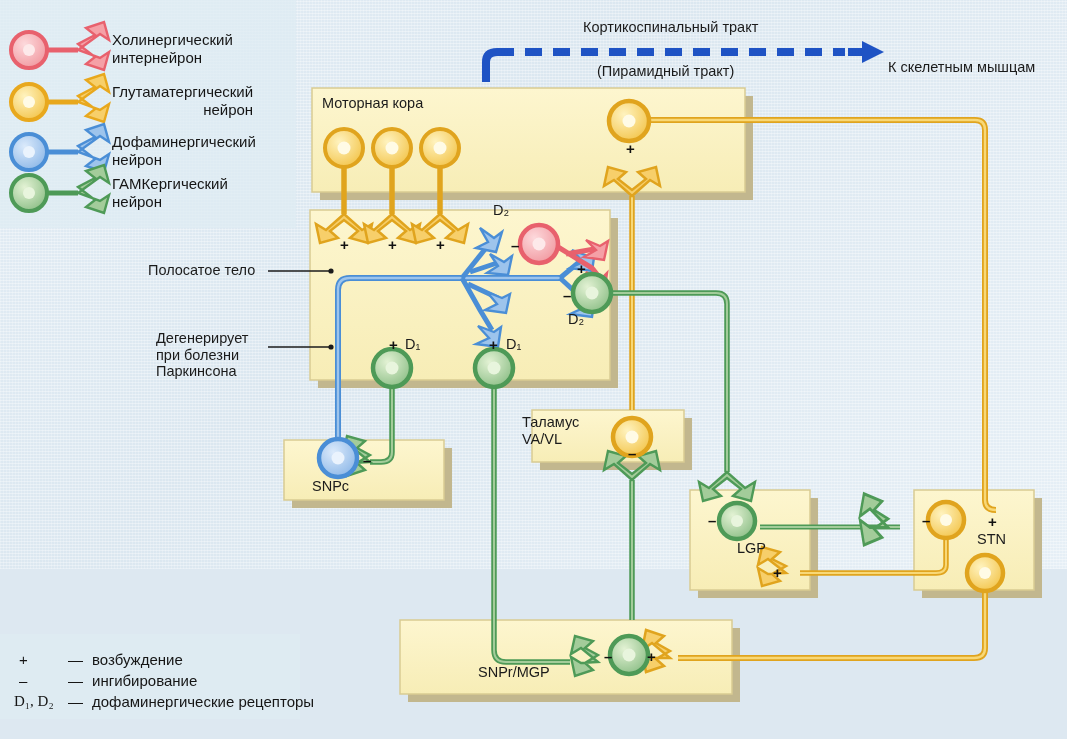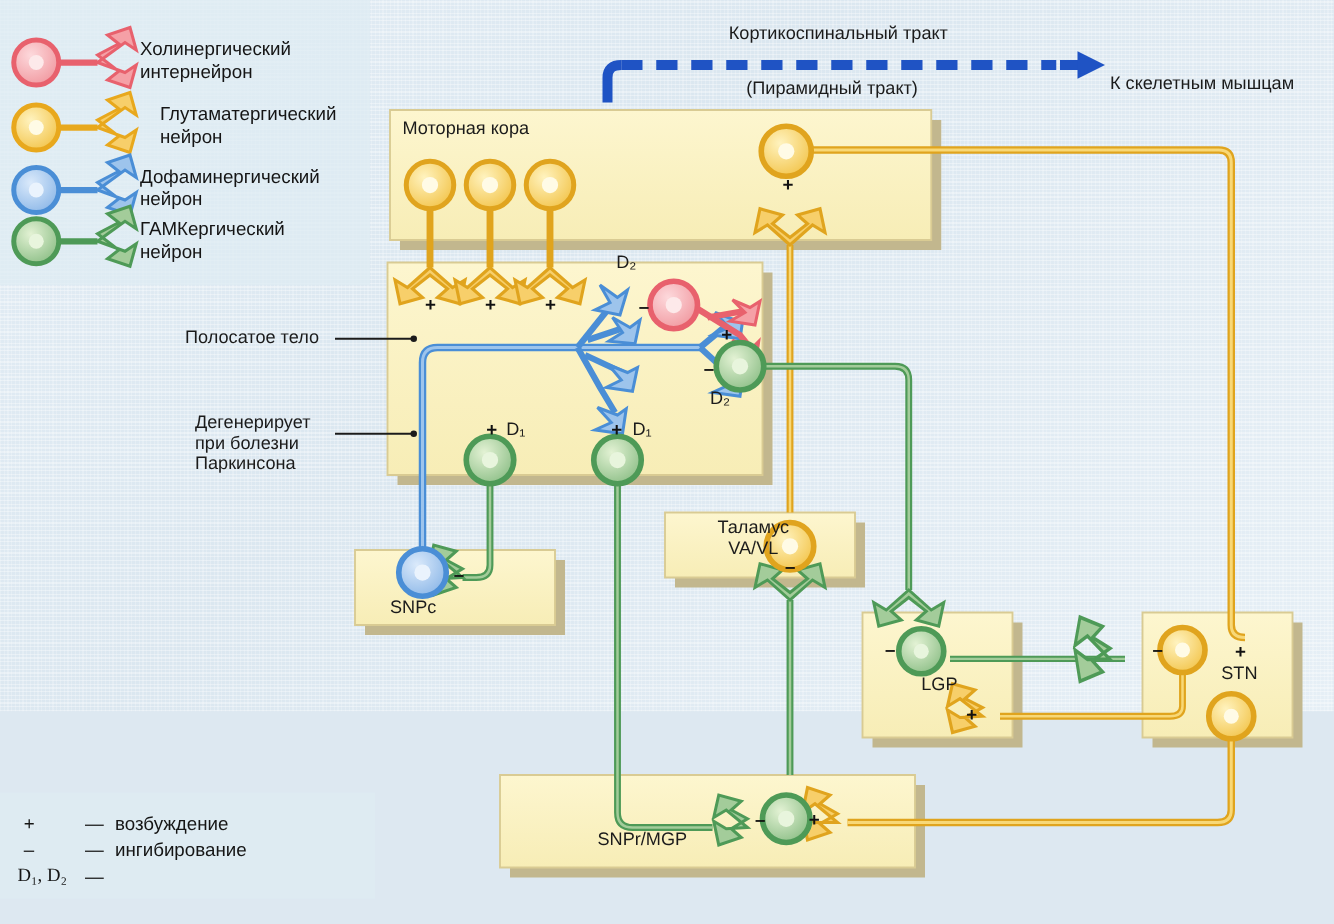--- a/index.html
+++ b/index.html
@@ -281,21 +281,21 @@
       <circle cx="29" cy="193" r="6" fill="#e8f5dd"></circle>
     </g>
   </svg>
 
   <div class="lbl" style="left:583px;top:19px;">Кортикоспинальный тракт</div>
   <div class="lbl" style="left:597px;top:63px;">(Пирамидный тракт)</div>
   <div class="lbl" style="left:888px;top:59px;">К скелетным мышцам</div>
 
   <div class="lbl" style="left:322px;top:95px;">Моторная кора</div>
   <div class="lbl" style="left:312px;top:478px;">SNPc</div>
-  <div class="lbl" style="left:574px;top:414px;text-align:center;">Таламус
+  <div class="lbl" style="left:522px;top:414px;text-align:left;">Таламус
 VA/VL</div>
   <div class="lbl" style="left:707px;top:540px;margin-left:30px;">LGP</div>
   <div class="lbl" style="left:977px;top:531px;">STN</div>
   <div class="lbl" style="left:478px;top:664px;">SNPr/MGP</div>
 
   <div class="lbl" style="left:493px;top:202px;">D₂</div>
   <div class="lbl" style="left:568px;top:311px;">D₂</div>
   <div class="lbl" style="left:405px;top:336px;">D₁</div>
   <div class="lbl" style="left:506px;top:336px;">D₁</div>
 
@@ -317,31 +317,32 @@
   <div class="sign" style="left:628px;top:445px;">–</div>
   <div class="sign" style="left:708px;top:512px;">–</div>
   <div class="sign" style="left:922px;top:512px;">–</div>
   <div class="sign" style="left:988px;top:513px;">+</div>
   <div class="sign" style="left:773px;top:564px;">+</div>
   <div class="sign" style="left:604px;top:648px;">–</div>
   <div class="sign" style="left:647px;top:648px;">+</div>
 
   <div class="legend-text" style="left:112px;top:31px;">Холинергический
 интернейрон</div>
-  <div class="legend-text" style="left:128px;top:83px;">Глутаматергический
+  <div class="legend-text" style="left:112px;top:83px;text-align:right;">Глутаматергический
 нейрон</div>
   <div class="legend-text" style="left:112px;top:133px;">Дофаминергический
 нейрон</div>
   <div class="legend-text" style="left:112px;top:175px;">ГАМКергический
 нейрон</div>
 
   <div class="legend-text" style="left:19px;top:651px;">+</div>
   <div class="legend-text" style="left:68px;top:651px;">—</div>
   <div class="legend-text" style="left:92px;top:651px;">возбуждение</div>
 
   <div class="legend-text" style="left:19px;top:672px;">–</div>
   <div class="legend-text" style="left:68px;top:672px;">—</div>
   <div class="legend-text" style="left:92px;top:672px;">ингибирование</div>
 
   <div class="legend-text" style="left:14px;top:693px;font-family:Liberation Serif, serif;">D₁, D₂</div>
   <div class="legend-text" style="left:68px;top:693px;">—</div>
+  <div class="legend-text" style="left:92px;top:693px;">дофаминергические рецепторы</div>
 
 </div>
 
 </body></html>

